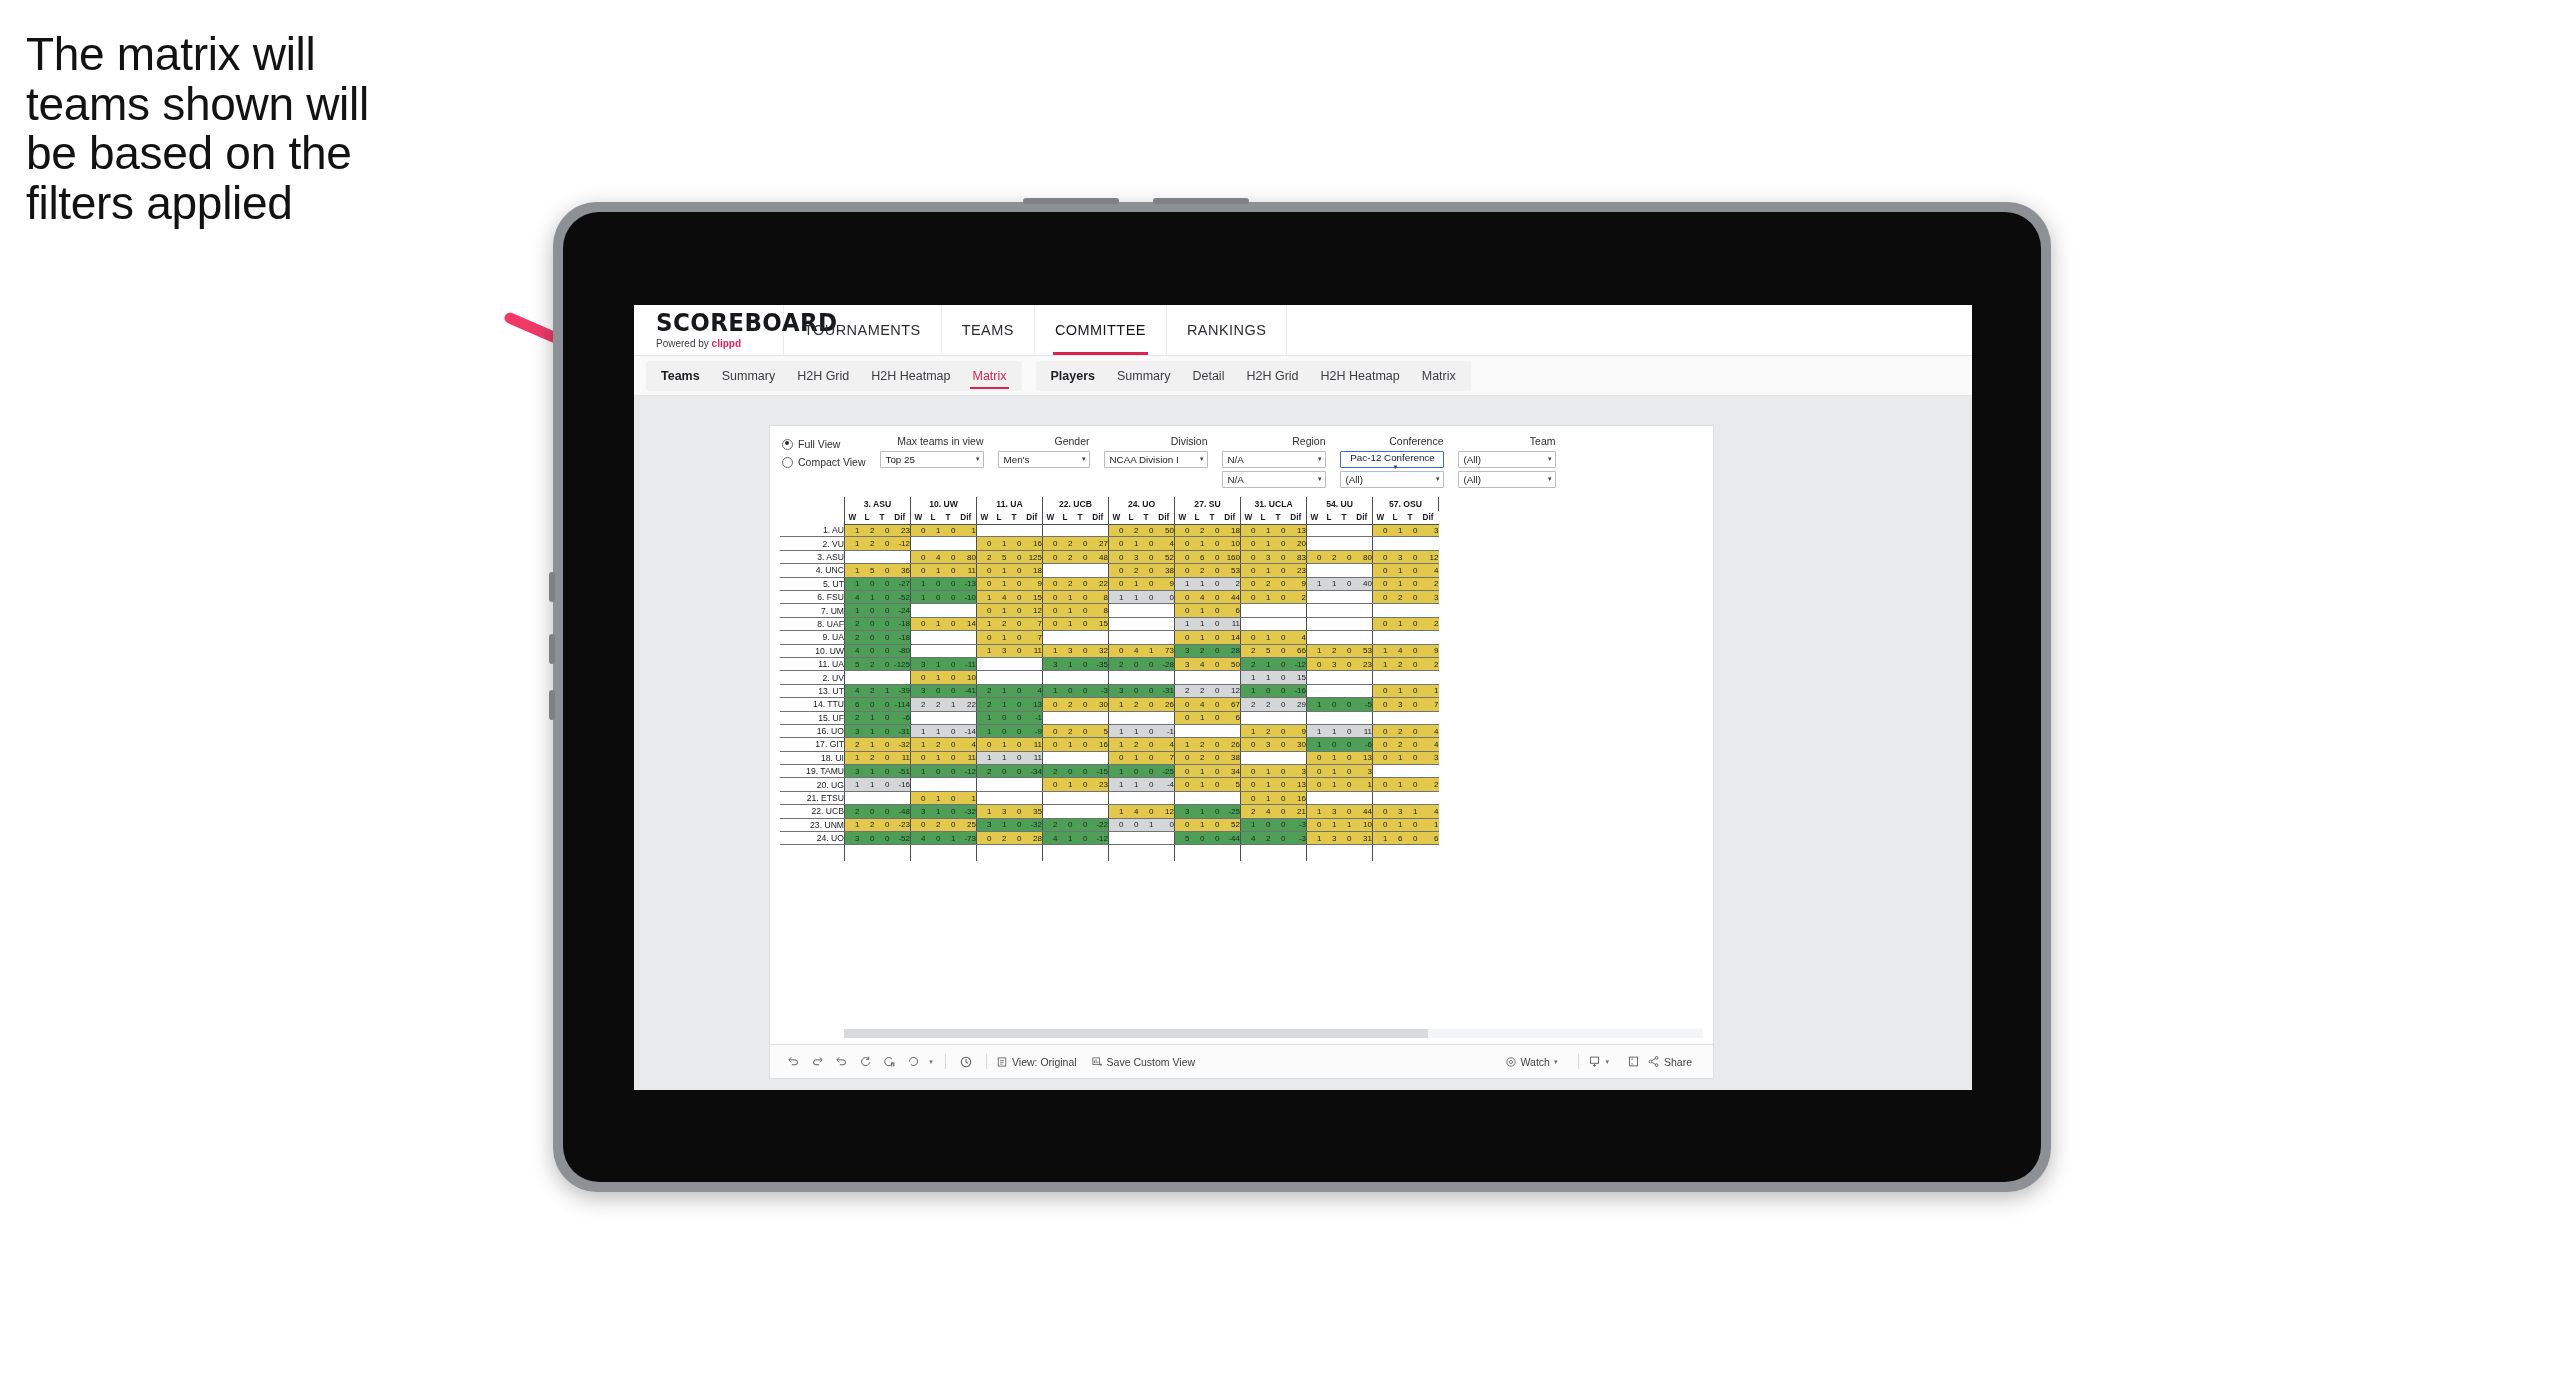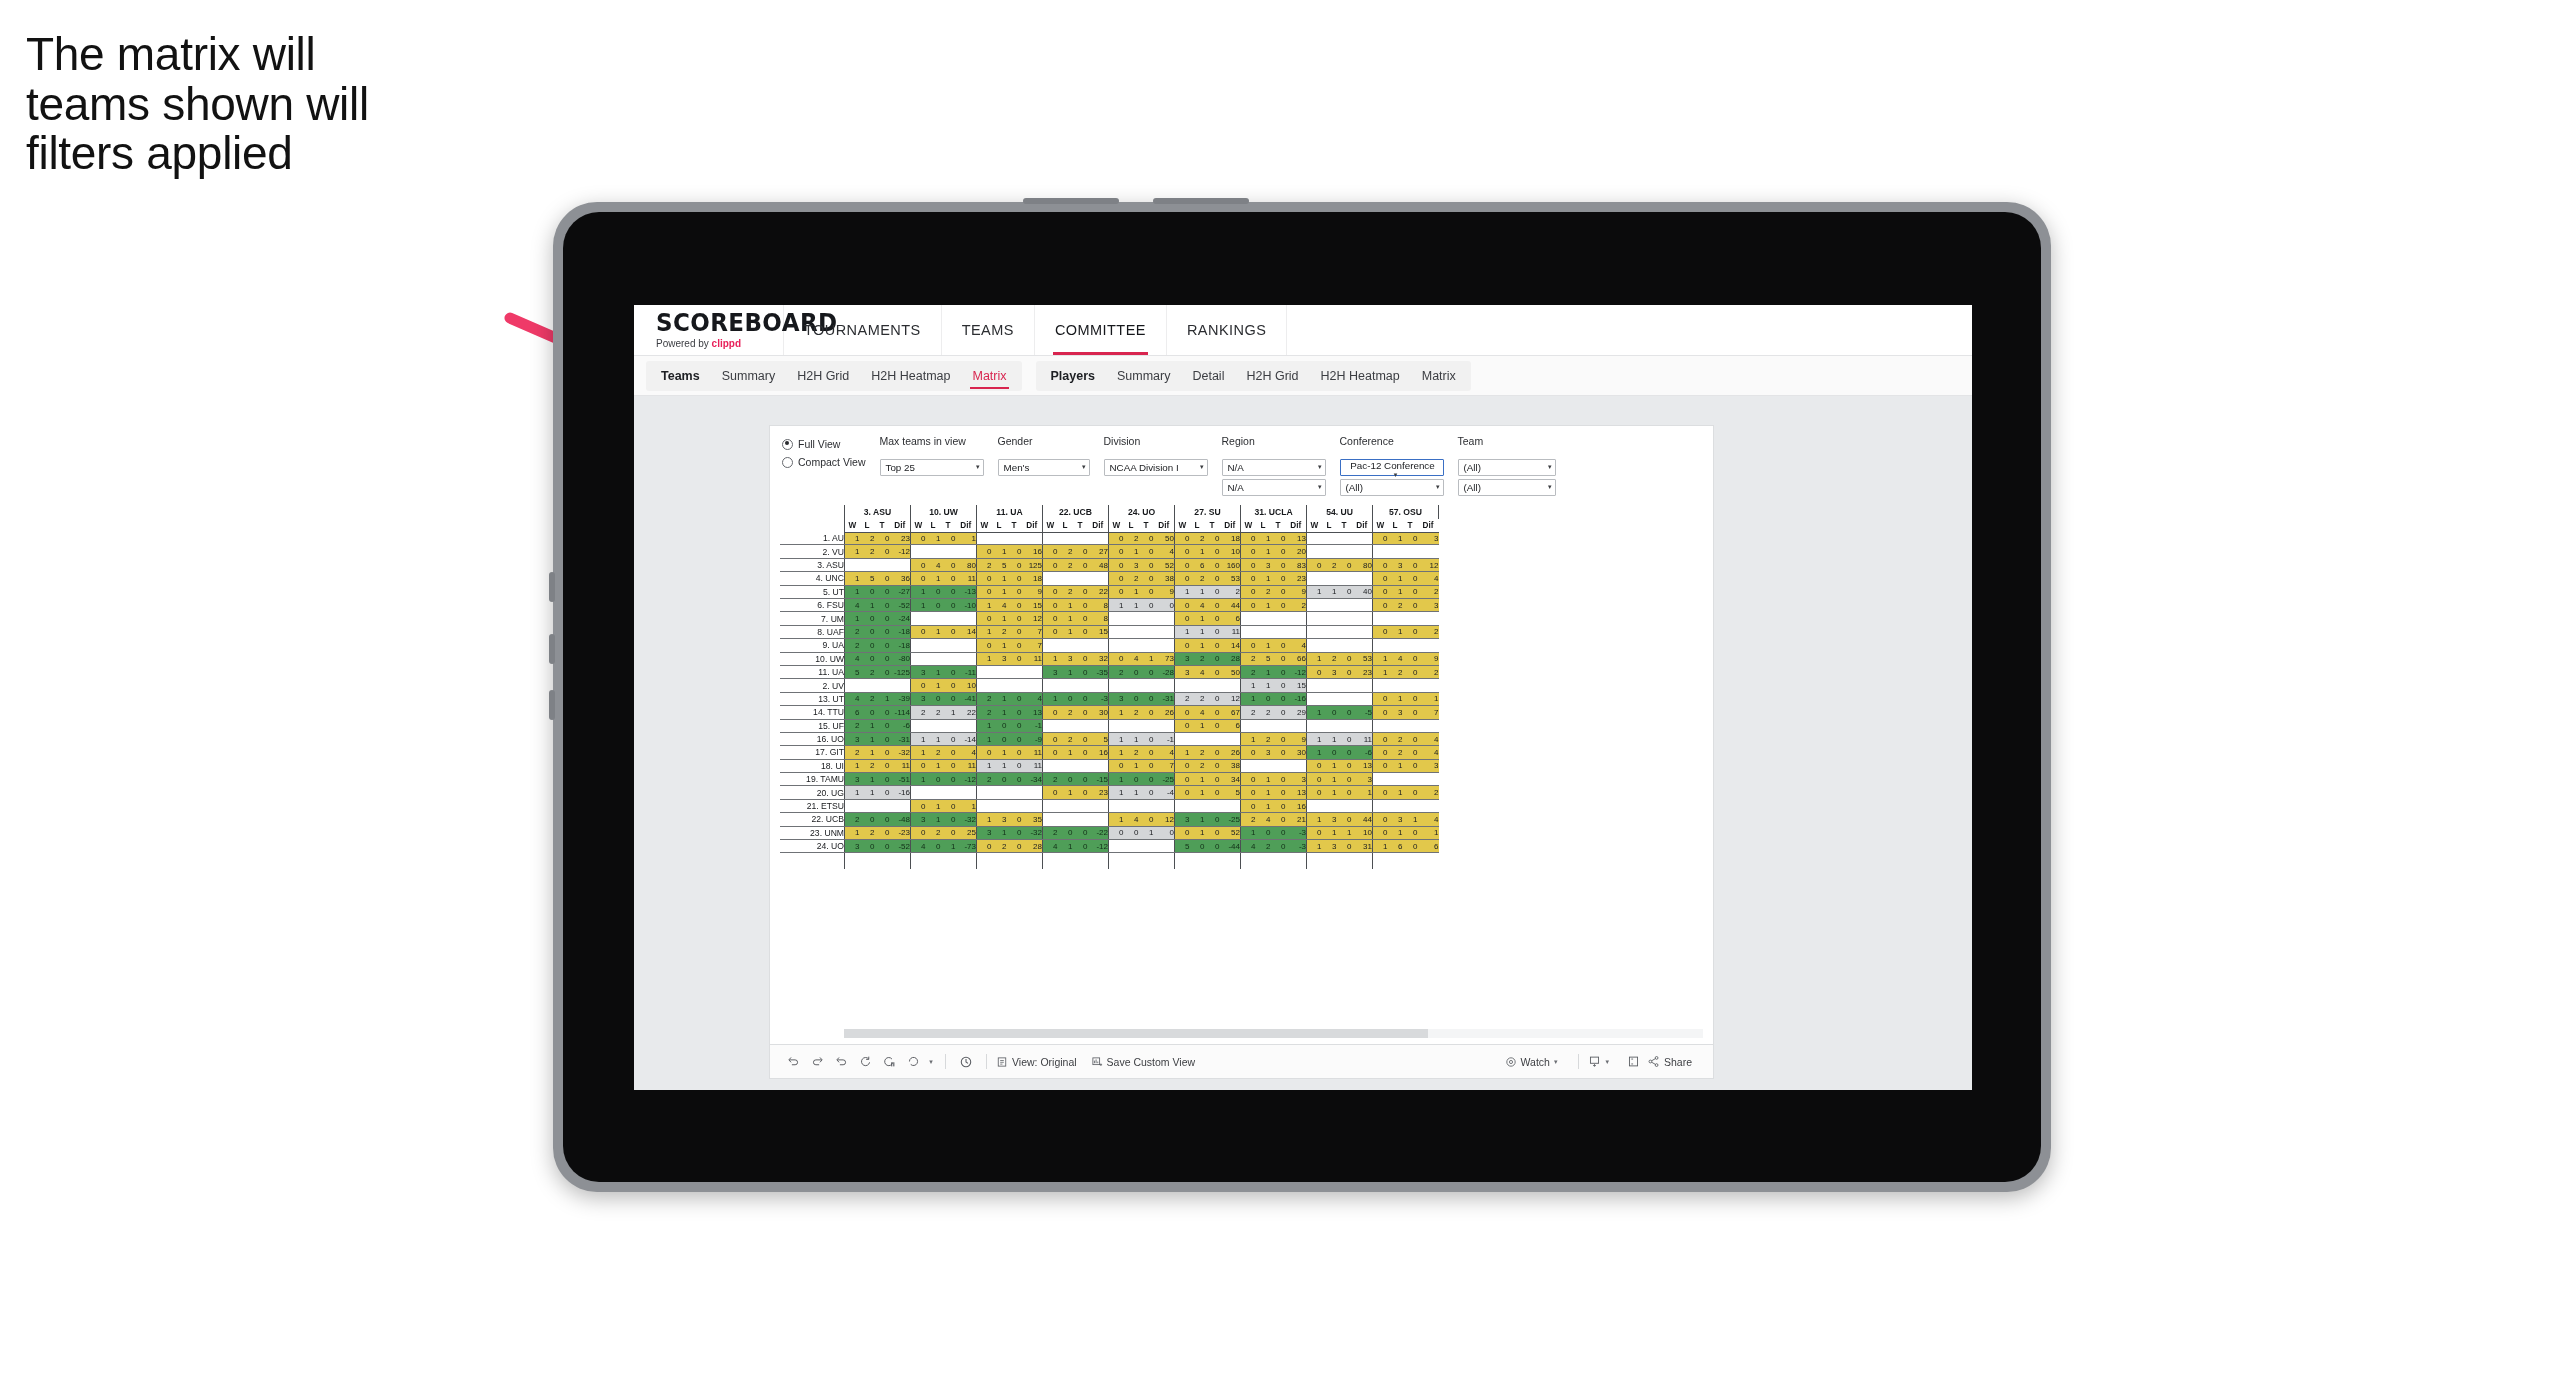--- a/index.html
+++ b/index.html
@@ -91,21 +91,21 @@
   
   #viz{
     position:absolute;left:135px;top:120px;width:945px;height:620px;
     background:#ffffff;border:1px solid #dcdee0;box-sizing:border-box;
     display:flex;flex-direction:column;
   }
   #filters{
     display:flex;align-items:flex-start;padding:10px 12px 6px 12px;gap:14px;
   }
   .fgroup{display:flex;flex-direction:column;}
-  .flabel{font-size:10.5px;color:#2c2e32;margin-bottom:11px;line-height:1.1;}
+  .flabel{font-size:10.5px;color:#2c2e32;margin-bottom:3px;line-height:1.1;text-align:right;}
   .fselect{
     height:17px;border:1px solid #b9bcc0;background:#fff;border-radius:1px;
     font-size:9.8px;color:#202225;display:flex;align-items:center;
     justify-content:space-between;padding:0 3px 0 5px;box-sizing:border-box;
     margin-bottom:3px;cursor:pointer;
   }
   .fselect .caret{font-size:7px;color:#3a3c40;margin-left:6px;}
   .fselect.sel{border:1.6px solid #3a6fc4;flex-direction:column;}
   .radio-wrap{display:flex;flex-direction:column;gap:6px;padding-top:2px;}
   .radio{display:flex;align-items:center;font-size:10.5px;color:#2c2e32;cursor:pointer;}
@@ -167,20 +167,21 @@
   .tbtext{display:flex;align-items:center;font-size:10.5px;color:#3c3e42;cursor:pointer;gap:4px;margin-right:12px;}
   .grow{flex:1;}
   svg.ic{display:block;}
 </style>
 </head>
 <body>
 
 <div id="annotation">
   <div>The matrix will</div>
   <div>teams shown will</div>
+  <div>be based on the</div>
   <div>filters applied</div>
 </div>
 
 <svg id="arrow-svg">
   <line x1="510" y1="318" x2="905" y2="490" stroke="#ef3a68" stroke-width="11" stroke-linecap="round"></line>
   <polygon points="930,502 869,478 889,512 861,527" fill="#ef3a68"></polygon>
 </svg>
 
 <div id="tablet">
   <div class="tbtn" id="tb-top1"></div>

